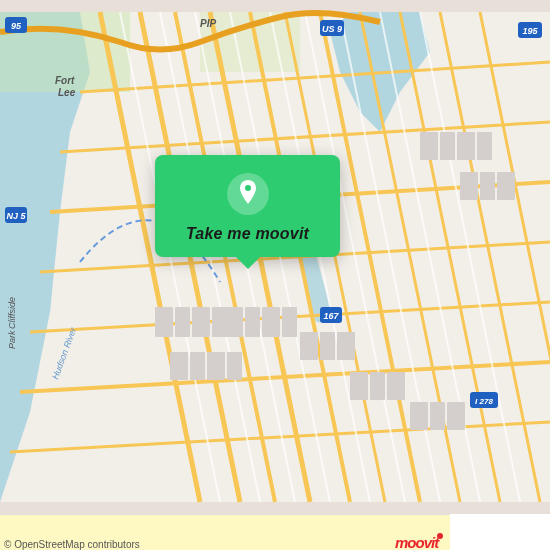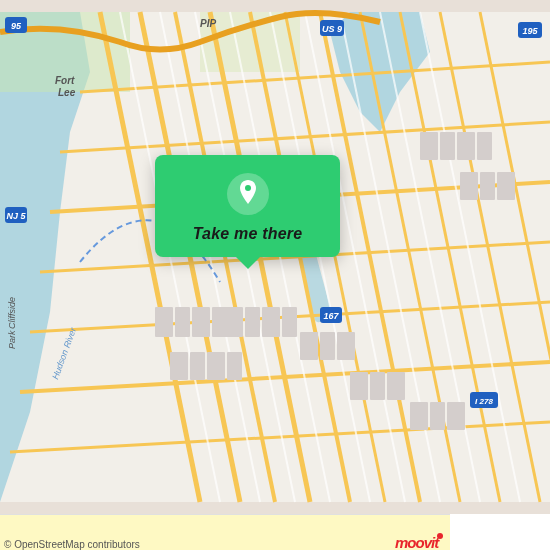--- a/index.html
+++ b/index.html
@@ -234,21 +234,21 @@
   </svg>
 
   <div id="popup-card">
     <div id="location-icon-circle">
 
       <svg width="24" height="28" viewBox="0 0 24 28" fill="none" xmlns="http://www.w3.org/2000/svg">
         <path d="M12 0C7.589 0 4 3.589 4 8c0 6 8 16 8 16s8-10 8-16c0-4.411-3.589-8-8-8z" fill="white"></path>
         <circle cx="12" cy="8" r="3" fill="#2ecc71"></circle>
       </svg>
     </div>
-    <span id="take-me-there-label">Take me there</span>
+    <span id="take-me-there-label">Take me moovit</span>
   </div>
 </div>
 
 <div id="bottom-bar">
   <div id="osm-attribution">
     <span>© OpenStreetMap contributors</span>
   </div>
   <div id="moovit-logo">
     <span id="moovit-icon">
       

